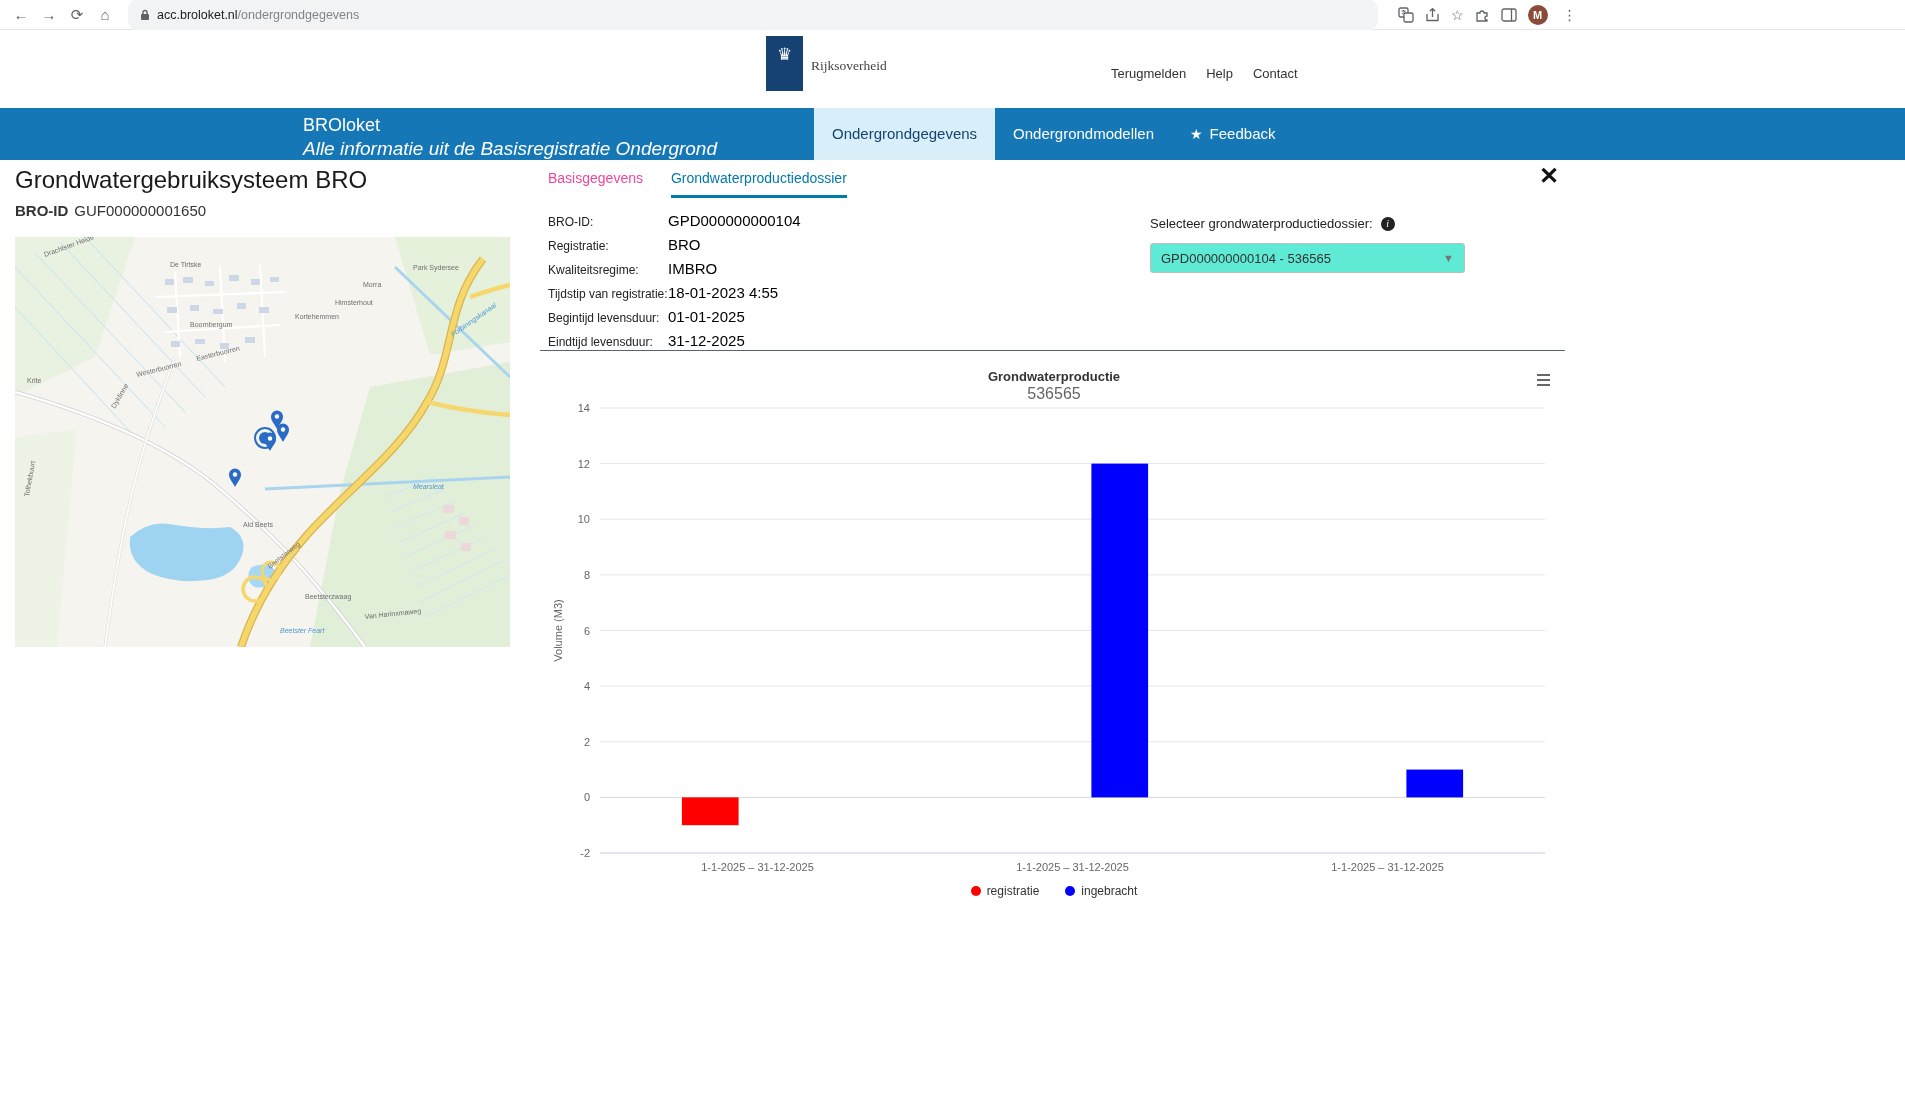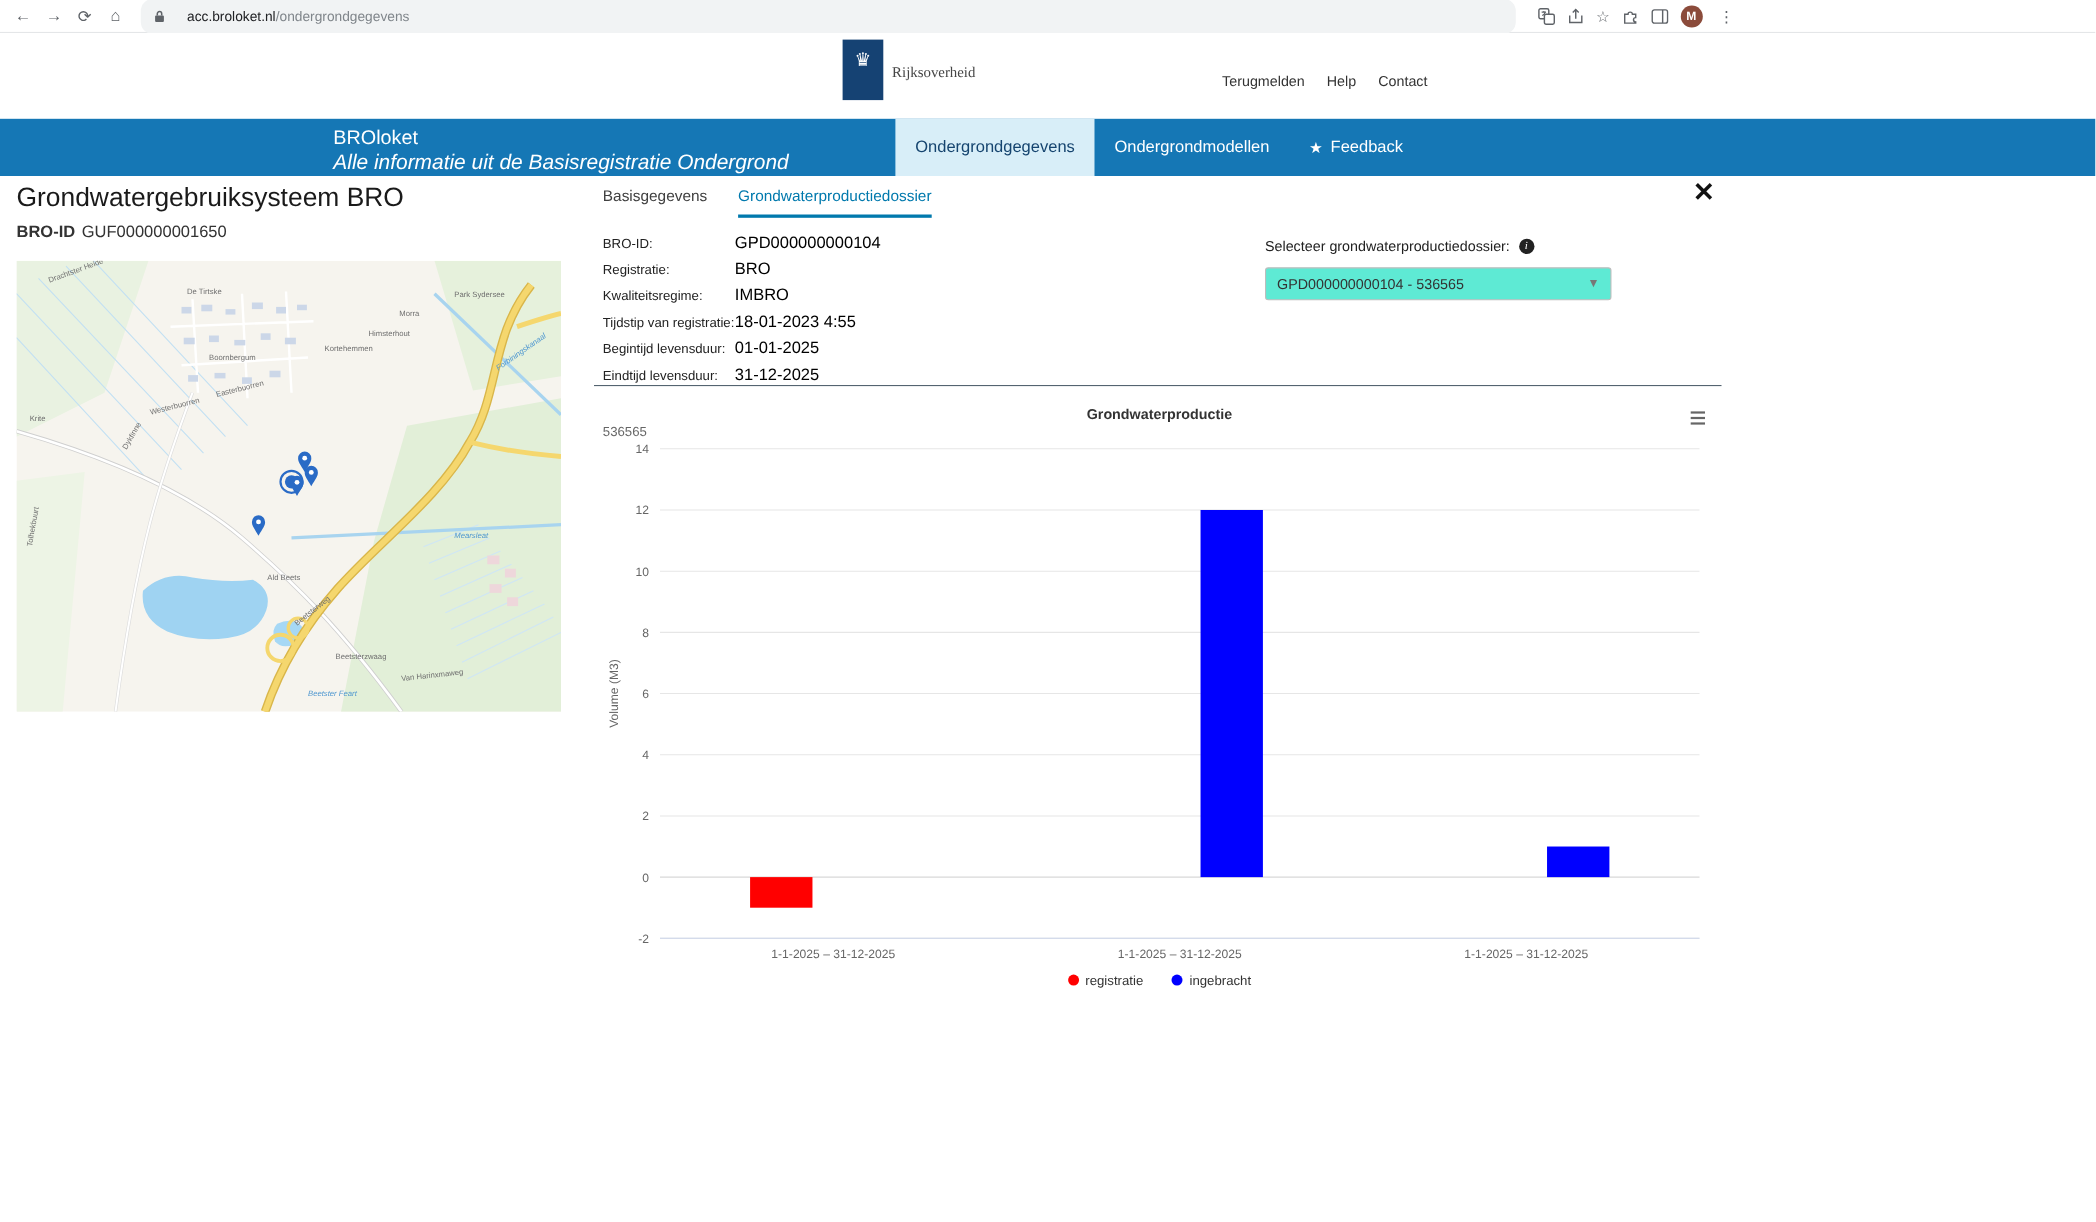--- a/index.html
+++ b/index.html
@@ -6,21 +6,21 @@
   html,body { width:1905px; height:1111px; overflow:hidden; background:#fff;
     font-family:"Liberation Sans", sans-serif; color:#222; }
   a { text-decoration:none; color:inherit; }
 
   
   .browser-bar { height:30px; background:#fff; border-bottom:1px solid #e4e6e8;
     display:flex; align-items:center; padding:0 10px; gap:6px; }
   .bb-btn { width:22px; height:22px; display:flex; align-items:center; justify-content:center;
     color:#5f6368; font-size:15px; border-radius:50%; cursor:pointer; flex:0 0 auto; }
   .address-pill { width:1250px; height:32px; background:#f1f3f4; border-radius:11px;
-    display:flex; align-items:center; gap:20px; padding:0 12px; margin-left:6px;text-align:right; }
+    display:flex; align-items:center; gap:7px; padding:0 12px; margin-left:6px;text-align:right; }
   .url { font-size:12.5px; color:#202124; white-space:nowrap; }
   .url .path { color:#80868b; }
   .bb-right { display:flex; align-items:center; gap:11px; margin-left:14px; color:#5f6368; }
   .avatar { width:20px; height:20px; border-radius:50%; background:#8b4b3b; color:#fff;
     font-size:11px; display:flex; align-items:center; justify-content:center; font-weight:bold; }
   .icon-svg { display:block; }
 
   
   .site-header { height:78px; position:relative; background:#fff; }
   .gov-logo { position:absolute; left:766px; top:6px; display:flex; align-items:flex-start; }
@@ -47,21 +47,21 @@
   .page-title { position:absolute; left:15px; top:6px; font-size:24px; font-weight:400; color:#1a1a1a; }
   .bro-line { position:absolute; left:15px; top:42px; font-size:15px; color:#333; }
   .bro-line b { margin-right:6px; }
   .map-wrap { position:absolute; left:15px; top:77px; width:495px; height:410px; }
   .mlbl { font-size:7px; fill:#6f6f6f; }
   .mlbl.water { fill:#4f97d0; font-style:italic; }
 
   
   .right-panel { position:absolute; left:540px; top:0; width:1025px; height:951px; }
   .tabs { position:absolute; left:8px; top:10px; display:flex; gap:28px; font-size:14px; }
-  .tab { padding-bottom:9px; color:#404040; cursor:pointer; border-bottom:3px solid transparent; }
+  .tab { padding-bottom:9px; color:#ec4899; cursor:pointer; border-bottom:3px solid transparent; }
   .tab.active { color:#0079ad; border-bottom-color:#0079ad; }
   .close-x { position:absolute; right:6px; top:4px; font-size:24px; color:#111; cursor:pointer;
     line-height:1; font-weight:bold; }
   .details { position:absolute; left:8px; top:52px; }
   .drow { display:flex; margin-bottom:7px; align-items:baseline; }
   .dlabel { width:120px; font-size:12px; color:#222; }
   .dvalue { font-size:15px; color:#000; }
   .selector { position:absolute; left:610px; top:56px; width:330px; }
   .sel-label { font-size:13px; color:#222; display:flex; align-items:center; gap:8px; }
   .info-dot { width:14px; height:14px; border-radius:50%; background:#222; color:#fff;
@@ -70,22 +70,22 @@
   .sel-box { margin-top:12px; width:315px; height:30px; background:#5eead4; border:1px solid #bdbdbd;
     border-radius:3px; display:flex; align-items:center; justify-content:space-between;
     padding:0 10px; font-size:13px; color:#333; cursor:pointer; }
   .sel-chevron { color:#777; font-size:11px; }
   .divider { position:absolute; left:0; top:190px; width:1025px; border-top:1px solid #546470; }
 
   
   .chart-wrap { position:absolute; left:8px; top:203px; width:1012px; height:545px; }
   .chart-title { position:absolute; left:0; right:0; top:6px; text-align:center;
     font-size:13px; font-weight:bold; color:#333; }
-  .chart-subtitle { position:absolute; left:0; right:0; top:22px; 
-    font-size:12px; color:#666; }
+  .chart-subtitle { position:absolute; left:0; right:0; top:22px; text-align:center;
+    font-size:16px; color:#666; }
   .chart-menu { position:absolute; right:8px; top:6px; width:17px; cursor:pointer; padding:2px; }
   .chart-menu i { display:block; height:2px; background:#666; margin:3px 0; }
   #chart-svg { position:absolute; left:0; top:0; }
   .ax { font-size:11px; fill:#666; font-family:"Liberation Sans", sans-serif; }
   .legend { position:absolute; left:0; right:0; top:521px; display:flex; justify-content:center;
     gap:26px; }
   .lg-item { display:flex; align-items:center; gap:6px; font-size:12px; color:#333; cursor:pointer; }
   .lg-dot { width:10px; height:10px; border-radius:50%; display:inline-block; }
 </style>
 </head>

